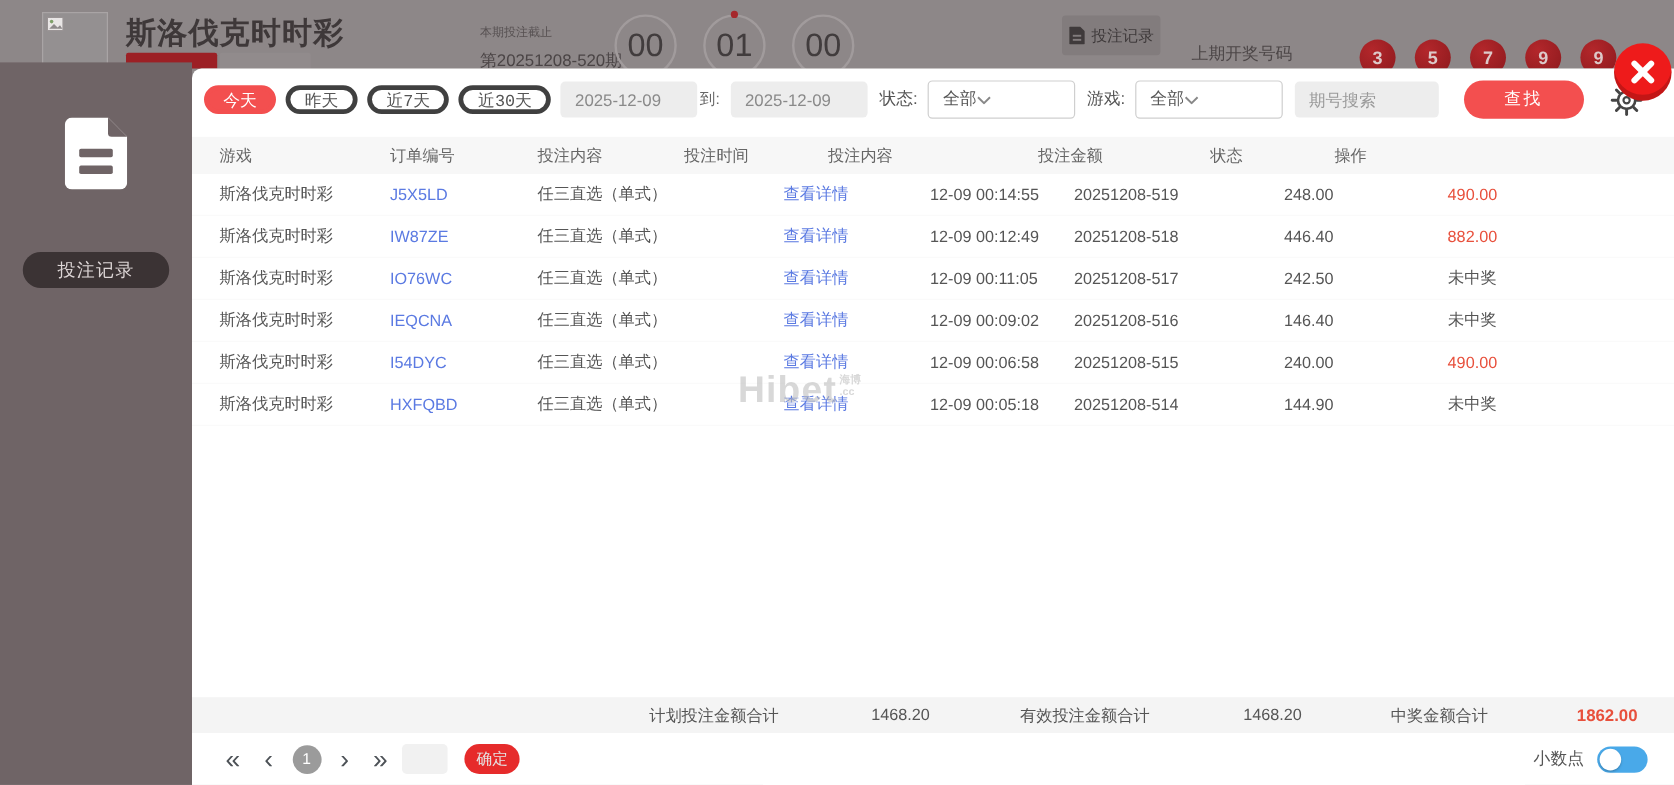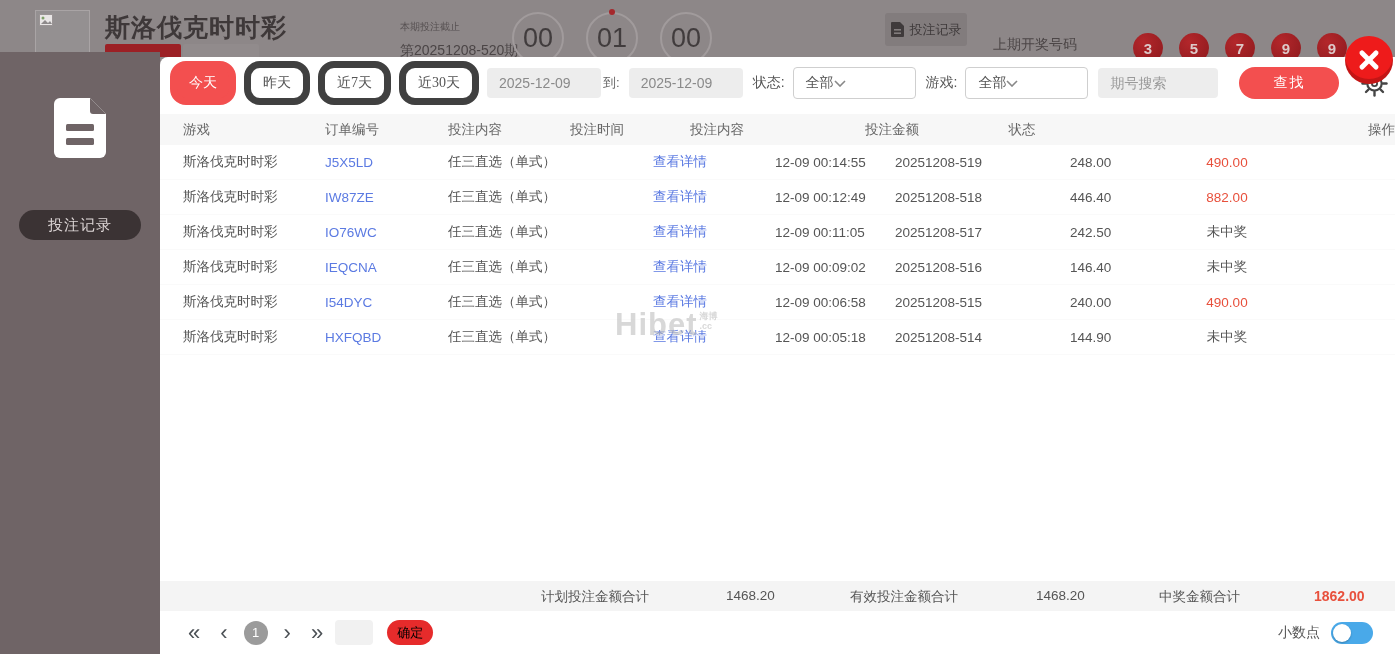--- a/index.html
+++ b/index.html
@@ -52,23 +52,23 @@
   .modal { position:absolute; left:160px; top:57px; width:1235px; height:597px;
     background:#ffffff; border-radius:8px 0 0 0; z-index:3; }
   .close-btn { position:absolute; left:1345px; top:36px; width:48px; height:48px;
     border-radius:50%; background:var(--close,#ee1b1b); border:none; cursor:pointer;
     z-index:6; display:flex; align-items:center; justify-content:center;
     box-shadow:inset 0 -5px 0 rgba(0,0,0,.18); }
 
   
   .filters { position:absolute; left:0; top:9px; width:1235px; height:34px;
     display:flex; align-items:center; padding-left:10px; }
-  .qpill { height:44px; min-width:58px; padding:0 12px; border-radius:16px;
-    background:#fff; border:7px solid #404040; color:#555; font-size:14px;
-    font-family:Liberation Serif, serif; cursor:pointer; margin-right:8px; }
+  .qpill { height:24px; min-width:58px; padding:0 12px; border-radius:16px;
+    background:#fff; border:4px solid #404040; color:#555; font-size:14px;
+    font-family:Liberation Mono, monospace; cursor:pointer; margin-right:8px; }
   .qpill.active { background:var(--accent,#f34f4f); border-color:var(--accent,#f34f4f);
     color:#fff; }
   .date-input { width:114px; height:30px; background:#ededed; border:none;
     border-radius:4px; color:#8a8a8a; font-size:14px; padding:0 12px;
     font-family:inherit; }
   .to-label { margin:0 9px 0 2px; font-size:13px; color:#666; }
   .f-label { margin:0 8px 0 10px; font-size:14px; color:#555; }
   .selectbox { width:123px; height:32px; border:1px solid #cfcfcf; border-radius:4px;
     background:#fff; display:flex; align-items:center; 
     padding:0 12px; font-size:14px; color:#555; cursor:pointer; }
@@ -85,21 +85,21 @@
   
   .table-wrap { position:absolute; left:0; top:57px; width:1235px; }
   .thead { height:31px; background:#f7f7f7; display:flex; align-items:center;
     padding-left:23px; font-size:13.5px; color:#666; }
   .trow { height:35px; display:flex; align-items:center; padding-left:23px;
     font-size:13.5px; color:#555; border-bottom:1px solid #fafafa; }
   .c1 { width:142px; } .c2 { width:123px; } .c3 { width:205px; }
   .c4 { width:122px; } .c5 { width:120px; } .c6 { width:175px; }
   .c7 { width:67px; text-align:left; }
   .c8 { width:180px; text-align:center; }
-  .c9 { flex:1; text-align:right; }
+  .c9 { flex:1; text-align:left; }
   .trow .c2, .trow .c4 { color:var(--link,#5b7ae2); cursor:pointer; }
   .trow .c8.won { color:var(--win,#e8503c); }
 
   
   .watermark { position:absolute; left:455px; top:250px; display:flex;
     align-items:flex-start; opacity:.55; z-index:4; pointer-events:none;
     color:#b9b9b9; text-shadow:1px 1px 0 #fff; }
   .wm-main { font-size:31px; font-weight:bold; letter-spacing:1px; }
   .wm-side { display:flex; flex-direction:column; font-size:9px; line-height:10px;
     margin:4px 0 0 2px; font-weight:bold; }
@@ -118,21 +118,21 @@
     display:flex; align-items:center; padding-left:28px; background:#fff; }
   .pg-arrow { background:none; border:none; font-size:22px; color:#4c5156;
     cursor:pointer; font-family:inherit; line-height:1; padding:0; }
   .pg-gap { width:20px; } .pg-gap-s { width:16px; }
   .pg-circle { width:24px; height:24px; border-radius:50%; background:#9b9b9b;
     color:#fff; font-size:13px; display:flex; align-items:center;
     justify-content:center; cursor:pointer; }
   .pg-input { width:38px; height:25px; background:#f1f1f1; border:none;
     border-radius:4px; margin-left:12px; font-family:inherit; padding:0 6px; }
   .pg-confirm { margin-left:14px; width:46px; height:25px; border-radius:13px;
-    border:none; background:var(--confirm,#e62b2b); color:#000000; font-size:13px;
+    border:none; background:var(--confirm,#e62b2b); color:#e5e5e5; font-size:13px;
     font-family:inherit; cursor:pointer; }
   .decimal-wrap { margin-left:auto; display:flex; align-items:center;
     padding-right:22px; gap:11px; }
   .decimal-label { font-size:14px; color:#555; }
   .toggle { width:42px; height:22px; border-radius:11px;
     background:var(--toggle,#49a9e9); position:relative; cursor:pointer; }
   .toggle .knob { position:absolute; left:2px; top:2px; width:18px; height:18px;
     border-radius:50%; background:#fff; box-shadow:0 1px 2px rgba(0,0,0,.25); }
 </style>
 </head>

